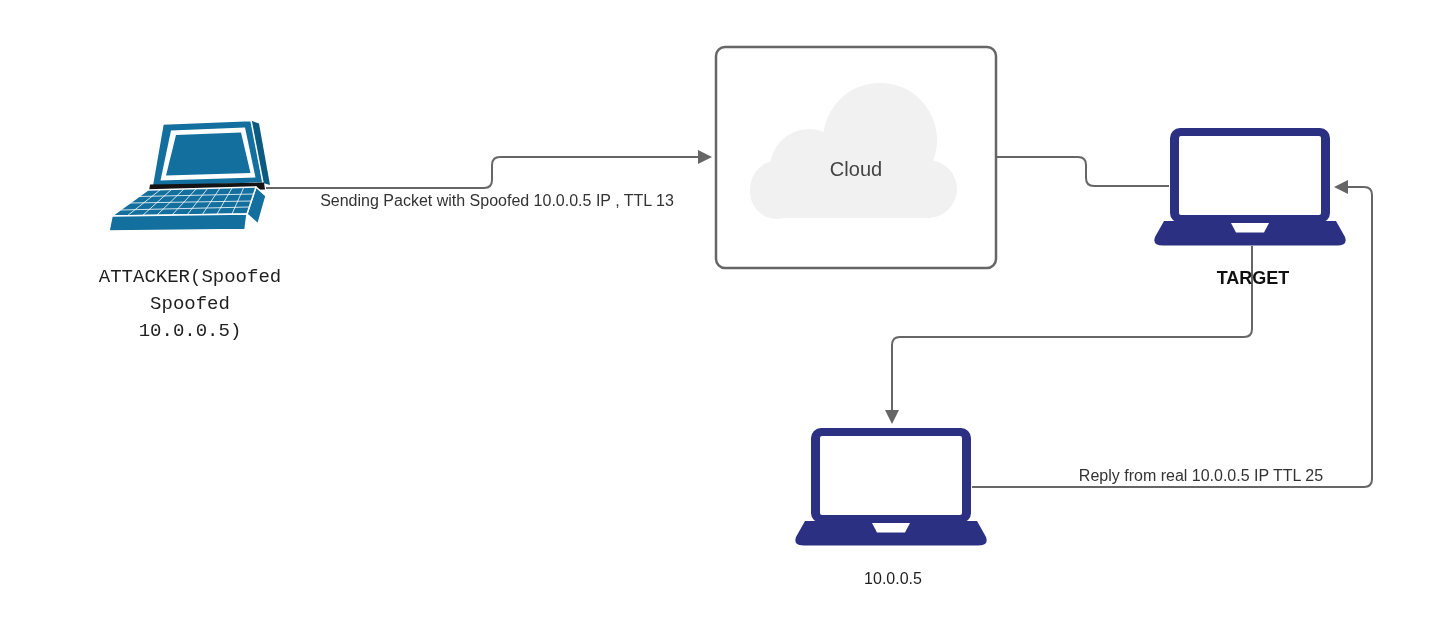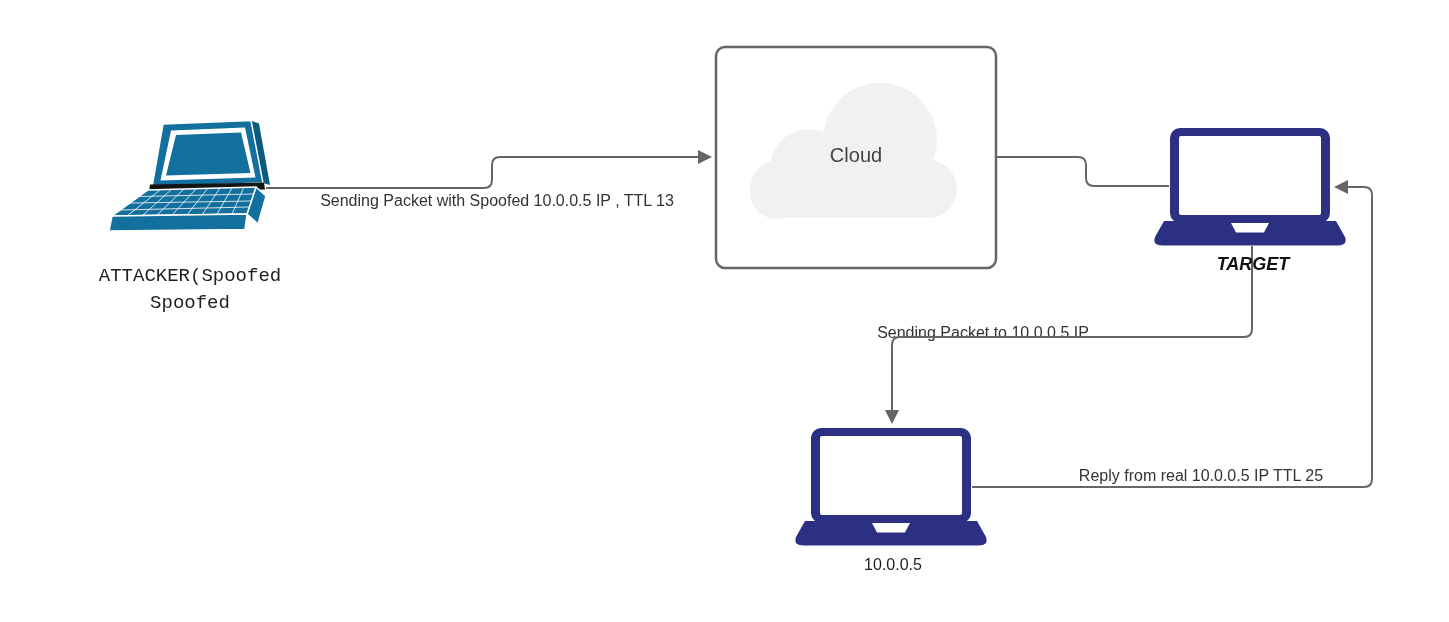--- a/index.html
+++ b/index.html
@@ -30,49 +30,48 @@
     color: #333333;
     z-index: 1;
   }
   .node-label {
     position: absolute;
     transform: translate(-50%, -50%);
     white-space: nowrap;
     text-align: center;
     color: #1f1f1f;
     z-index: 3;
+    margin-top: 14px;
   }
   .attacker-label {
     font-size: 19px;
     line-height: 27px;
     font-weight: 400;
     font-family: Liberation Mono, monospace;
   }
   .cloud-label {
     font-size: 20px;
     color: #444444;
   }
   .target-label {
     font-size: 18px;
     font-weight: bold;
-    font-style: italic;
     color: #111111;
   }
   .realhost-label {
     font-size: 16px;
   }
 </style>
 </head>
 <body>
 
 <div id="canvas">
 
   <div class="edge-label" style="left:497px; top:201px;">Sending Packet with Spoofed 10.0.0.5 IP , TTL 13</div>
 
-  <div class="edge-label" style="left:983px; top:333px;">Sending Packet to 10.0.0.5 IP</div>
 
   <div class="edge-label" style="left:1201px; top:476px;">Reply from real 10.0.0.5 IP TTL 25</div>
 
   <svg id="diagram-svg" width="1449" height="622" viewBox="0 0 1449 622">
 
     <g fill="none" stroke-width="2" stroke="#666666">
       <path d="M266,188 L484,188 Q492,188 492,180 L492,165 Q492,157 500,157 L698,157"></path>
       <path d="M997,157 L1078,157 Q1086,157 1086,165 L1086,178 Q1086,186 1094,186 L1169,186"></path>
       <path d="M1252,246 L1252,329 Q1252,337 1244,337 L900,337 Q892,337 892,345 L892,410"></path>
       <path d="M972,487 L1364,487 Q1372,487 1372,479 L1372,195 Q1372,187 1364,187 L1348,187"></path>
@@ -128,20 +127,21 @@
       <rect x="0" y="0" width="160" height="95" rx="10"></rect>
       <rect x="9" y="8" width="142" height="79" rx="2" fill="#ffffff"></rect>
       <path d="M-6,93 L166,93 L175,109 Q178,117.5 167,117.5 L-7,117.5 Q-18,117.5 -15,109 Z"></path>
       <path fill="#ffffff" d="M61,95 L99,95 L94,104.5 L66,104.5 Z"></path>
     </g>
   </svg>
 
   <div class="node-label attacker-label" style="left:190px; top:290px;">
     <div>ATTACKER(Spoofed</div>
     <div>Spoofed</div>
+    <div>10.0.0.5)</div>
   </div>
 
   <div class="node-label cloud-label" style="left:856px; top:155px;">Cloud</div>
 
   <div class="node-label target-label" style="left:1253px; top:264px;">TARGET</div>
 
   <div class="node-label realhost-label" style="left:893px; top:565px;">10.0.0.5</div>
 
 </div>
 

